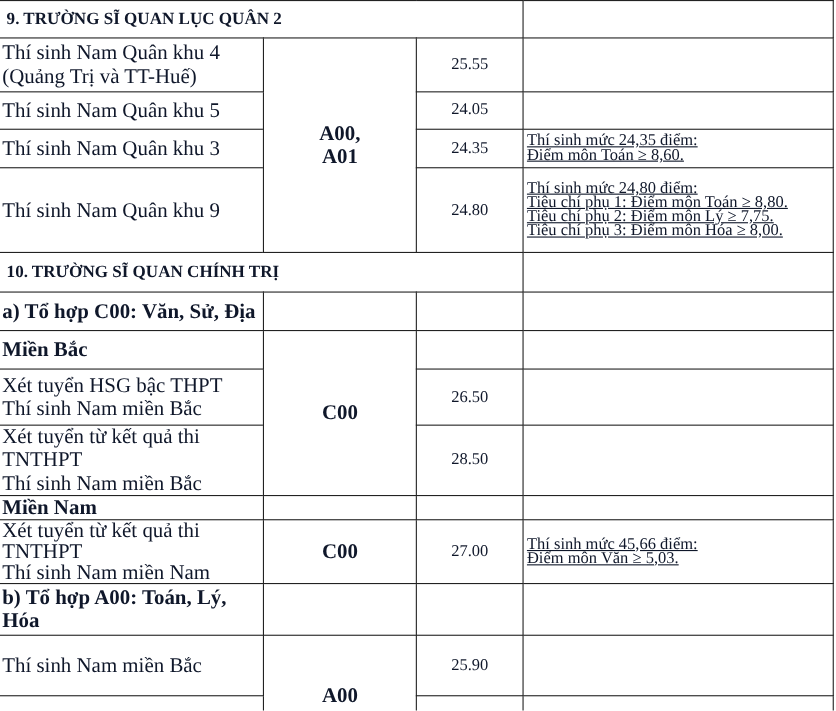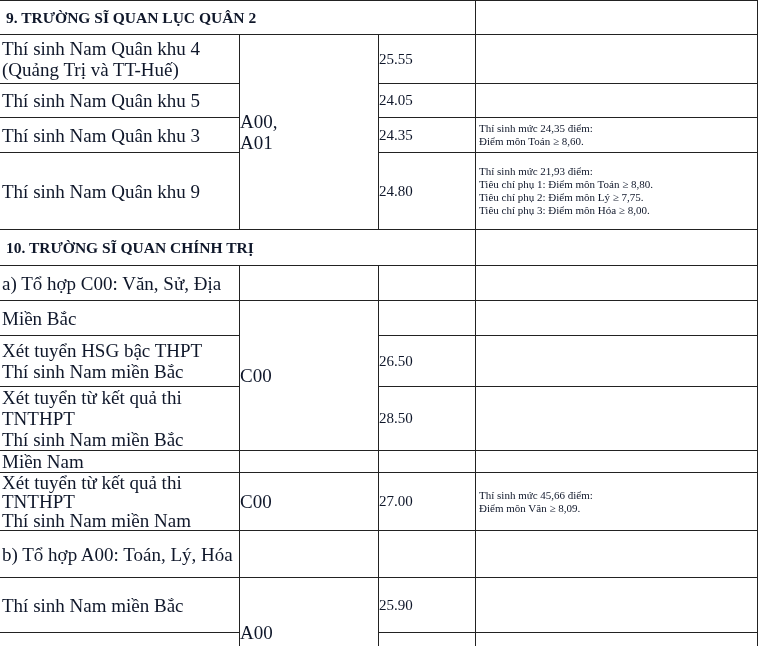--- a/index.html
+++ b/index.html
@@ -11,24 +11,24 @@
       font-family: "Liberation Serif", "DejaVu Serif", serif;
       color: #0f172a;
     }
     td {
       border: 1.5px solid #222;
       padding: 0 0 0 2px;
       font-size: 19px;
       line-height: 21px;
       vertical-align: middle;
     }
-    td.c { text-align: left; padding: 0; }
-    td.bold { font-weight: normal; }
+    td.c { text-align: center; padding: 0; }
+    td.bold { font-weight: bold; }
     td.sec { font-weight: bold; font-size: 15.5px; padding-left: 6px; }
-    td.note { font-size: 11px; line-height: 13px; padding-left: 3px; }
+    td.note { font-size: 15px; line-height: 13px; padding-left: 3px; text-decoration: underline; }
     td.score { font-size: 15px; }
   </style>
 </head>
 <body>
 
 <table>
   <colgroup>
     <col style="width:240px">
     <col style="width:139px">
     <col style="width:97px">
@@ -62,21 +62,21 @@
       <td class="c score">24.35</td>
       <td class="note">
         <div>Thí sinh mức 24,35 điểm:</div>
         <div>Điểm môn Toán  ≥ 8,60.</div>
       </td>
     </tr>
     <tr style="height:77px">
       <td>Thí sinh Nam Quân khu 9</td>
       <td class="c score">24.80</td>
       <td class="note">
-        <div>Thí sinh mức 21,93 điểm:</div>
+        <div>Thí sinh mức 24,80 điểm:</div>
         <div>Tiêu chí phụ 1: Điểm môn Toán  ≥ 8,80.</div>
         <div>Tiêu chí phụ 2: Điểm môn Lý  ≥ 7,75.</div>
         <div>Tiêu chí phụ 3: Điểm môn Hóa  ≥ 8,00.</div>
       </td>
     </tr>
 
     <tr style="height:36px">
       <td class="sec" colspan="3">10. TRƯỜNG SĨ QUAN CHÍNH TRỊ</td>
       <td></td>
     </tr>
@@ -117,21 +117,21 @@
     </tr>
     <tr style="height:40px">
       <td style="line-height:19px">
         <div>Xét tuyển từ kết quả thi TNTHPT</div>
         <div>Thí sinh Nam miền Nam</div>
       </td>
       <td class="c bold">C00</td>
       <td class="c score">27.00</td>
       <td class="note">
         <div>Thí sinh mức 45,66 điểm:</div>
-        <div>Điểm môn Văn  ≥ 8,09.</div>
+        <div>Điểm môn Văn  ≥ 5,03.</div>
       </td>
     </tr>
 
     <tr style="height:47px">
       <td class="bold">b) Tổ hợp A00: Toán, Lý, Hóa</td>
       <td></td>
       <td></td>
       <td></td>
     </tr>
     <tr style="height:55px">

